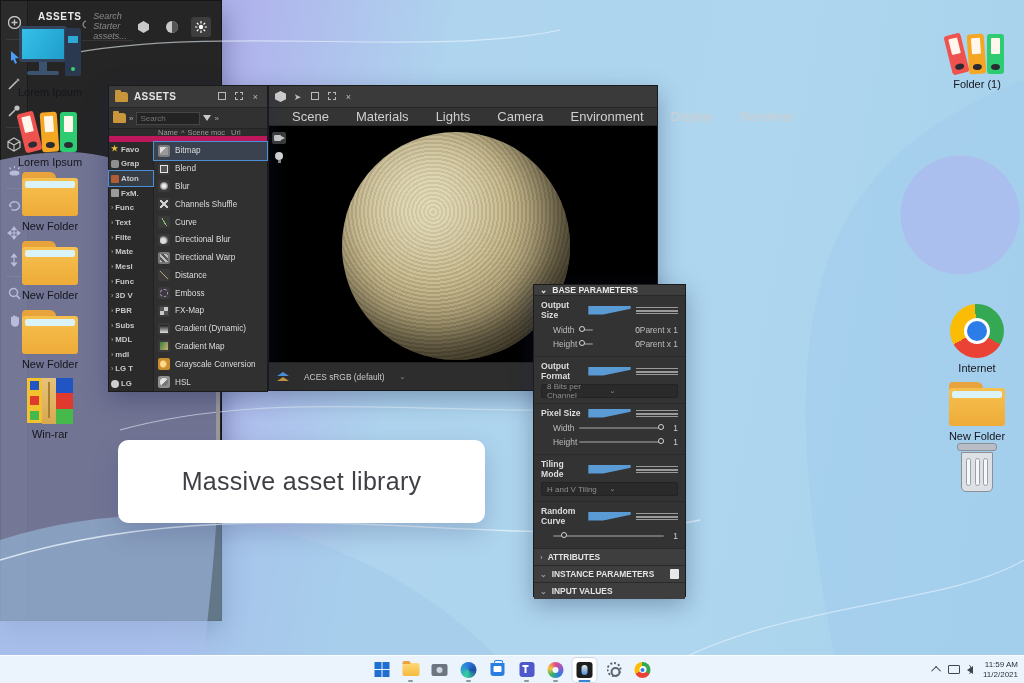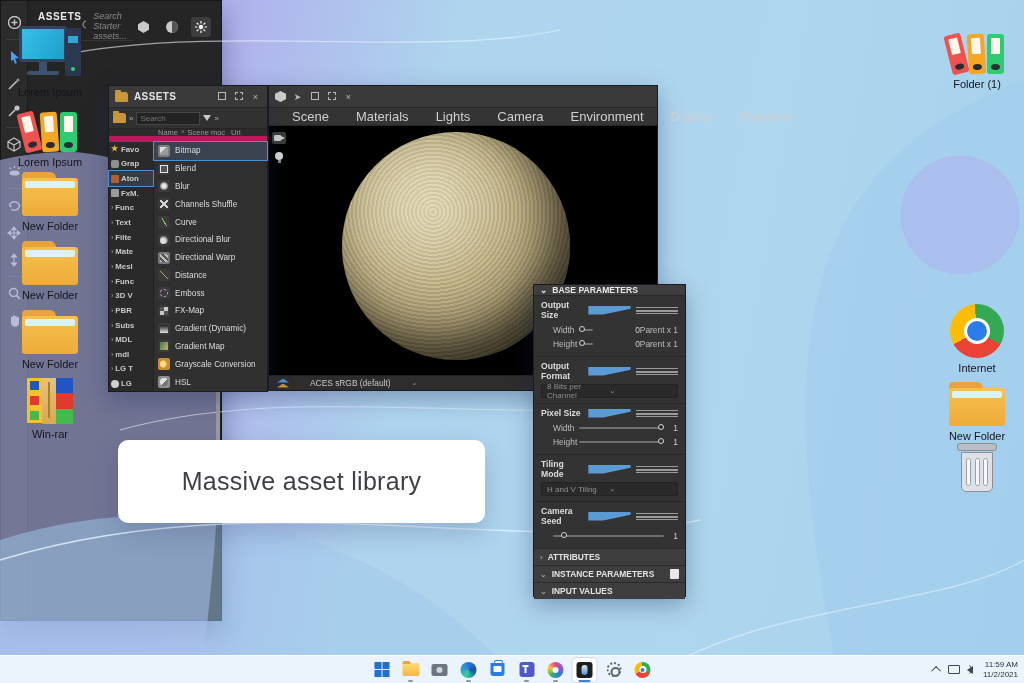--- a/index.html
+++ b/index.html
@@ -130,21 +130,21 @@
   .vt.cam:after{content:"";position:absolute;right:1px;top:4px;border-left:4px solid #cfcfcf;border-top:2px solid transparent;border-bottom:2px solid transparent;}
   .vt.bulb{background:none;}
   .vt.bulb:before{content:"";position:absolute;left:3px;top:0;width:8px;height:8px;border-radius:50%;background:#d9d9d9;}
   .vt.bulb:after{content:"";position:absolute;left:5.5px;top:8px;width:3px;height:3px;background:#8a8a8a;}
   #sphere{position:absolute;left:73px;top:6px;width:228px;height:228px;border-radius:50%;
     background:
       radial-gradient(circle at 36% 30%, rgba(255,255,240,.25) 0 12%, transparent 40%),
       repeating-radial-gradient(circle at 40% 35%, rgba(60,50,30,.14) 0 2px, rgba(220,210,170,.10) 2px 4px),
       radial-gradient(circle at 38% 32%, #d9cda2 0%, #c6b88c 38%, #ab9d74 58%, #7c7050 78%, #3a3423 95%);
     box-shadow:inset -18px -22px 40px rgba(0,0,0,.55);}
-  #vbottom{height:15px;background:#2d2d2d;display:flex;align-items:center;gap:21px;padding:0 8px;border-top:1px solid #232323;}
+  #vbottom{height:28px;background:#2d2d2d;display:flex;align-items:center;gap:15px;padding:0 8px;border-top:1px solid #232323;}
   .layers{width:12px;height:9px;position:relative;}
   .layers:before{content:"";position:absolute;left:0;top:0;width:12px;height:4px;background:#4a90d9;clip-path:polygon(50% 0,100% 100%,0 100%);}
   .layers:after{content:"";position:absolute;left:0;bottom:0;width:12px;height:4px;background:#c9963c;clip-path:polygon(50% 0,100% 100%,0 100%);}
   #colorspace{font-size:8.4px;color:#c9c9c9;}
   .caret{font-size:7px;color:#9a9a9a;}
 
   
   #paramwin { left:533px; top:284px; width:153px; height:313px; z-index:30; background:#333;
     display:flex; flex-direction:column; font-size:8.4px;}
   .phead{height:17px;background:#3e3e3e;display:flex;align-items:center;gap:5px;padding:0 6px;
@@ -722,21 +722,21 @@
         <span class="gi expose"></span>
           <span class="gi menu"></span>
         </div>
       <div class="dd">
           <span>H and V Tiling</span>
           <span class="caret">⌄</span>
         </div>
     </div>
     <div class="pgroup" style="border-bottom:none;">
       <div class="glabel">
-          <span>Camera Seed</span>
+          <span>Random Curve</span>
         <span class="gi expose"></span>
           <span class="gi menu"></span>
         </div>
       <div class="prow">
           <span class="track">
             <span class="knob" style="left:8px;"></span>
           </span>
         <span class="pv">1</span>
         </div>
     </div>

